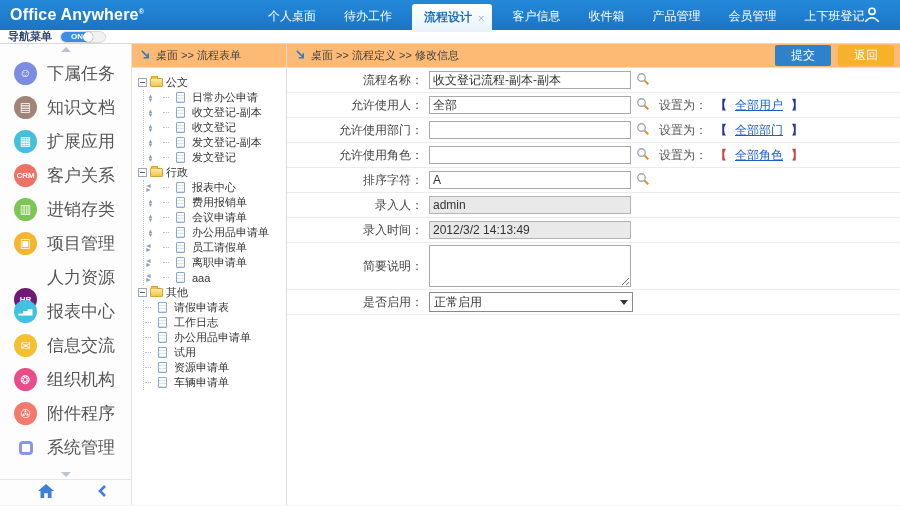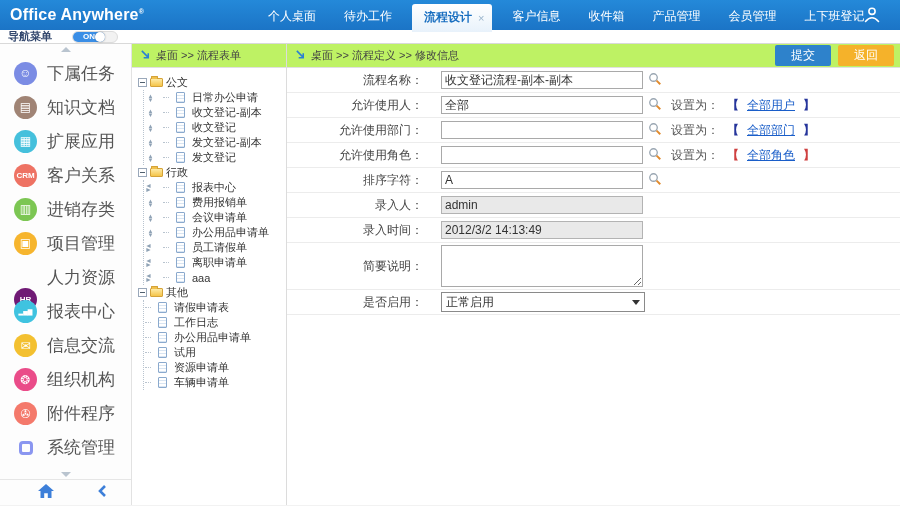--- a/index.html
+++ b/index.html
@@ -10,21 +10,21 @@
   .topbar { height:30px; background:linear-gradient(#2489d9,#1b74c6); display:flex; align-items:center; position:relative; }
   .logo { color:#fff; font-weight:bold; font-size:16px; padding-left:10px; letter-spacing:0.2px; white-space:nowrap; }
   .logo sup { font-size:7px; }
   .topnav { display:flex; align-items:flex-start; height:30px; margin-left:110px; }
   .nav-item { color:#fff; font-size:12px; padding:8px 14px 9px; cursor:pointer; white-space:nowrap; }
   .nav-tab-active { background:linear-gradient(#ffffff,#e8f2fb); color:#1a6fc0; border-radius:3px 3px 0 0; margin:4px 6px 0; padding:5px 8px 6px 12px; display:flex; align-items:center; gap:6px; font-weight:bold; }
   .tab-close { color:#9ab4cc; font-size:11px; font-weight:normal; line-height:10px; cursor:pointer; }
   .user-box { position:absolute; right:18px; top:5px; width:20px; height:20px; cursor:pointer; }
 
   
-  .navmenu { height:14px; background:#ffffff; border-bottom:1px solid #d9d9d9; display:flex; align-items:center; gap:20px; padding-left:8px; }
+  .navmenu { height:14px; background:#ffffff; border-bottom:1px solid #d9d9d9; display:flex; align-items:center; gap:8px; padding-left:8px; }
   .navmenu-label { font-size:11px; font-weight:bold; color:#33486e; }
   .toggle { width:46px; height:12px; background:#f2f2f2; border:1px solid #dcdcdc; border-radius:7px; position:relative; cursor:pointer; }
   .toggle-on { position:absolute; left:0; top:0; height:10px; width:32px; background:#3a8ee6; border-radius:6px; color:#fff; font-size:8px; font-weight:bold; text-align:center; line-height:10px; }
   .toggle-knob { position:absolute; left:22px; top:0px; width:10px; height:10px; background:#fff; border-radius:50%; box-shadow:0 0 2px rgba(0,0,0,.35); }
 
   
   .main { display:flex; height:461px; }
 
   
   .sidebar { width:132px; background:#fdfdfd; border-right:1px solid #e2e2e2; display:flex; flex-direction:column; }
@@ -37,21 +37,21 @@
   .side-item .cicon.txt { font-size:8px; font-weight:bold; }
   .side-item .cicon.bars { font-size:6px; letter-spacing:0px; }
   .side-item .cicon.square { background:transparent !important; }
   .square-shape { width:14px; height:14px; border:3px solid currentColor; border-radius:4px; }
   .side-label { color:#555; font-size:17px; }
   .side-footer { border-top:1px solid #e6e6e6; height:26px; display:flex; align-items:center; }
   .home-ic { margin-left:38px; cursor:pointer; }
   .chev-ic { margin-left:44px; cursor:pointer; }
 
   
-  .panel-header { height:24px; background:#bef264; border-bottom:1px solid #e0e0e0; display:flex; align-items:center; padding:0 6px 0 8px; }
+  .panel-header { height:24px; background:#fdba74; border-bottom:1px solid #e0e0e0; display:flex; align-items:center; padding:0 6px 0 8px; }
   .crumb { display:flex; align-items:center; gap:5px; font-size:11px; color:#444; white-space:nowrap; }
   .crumb svg { flex:0 0 auto; }
 
   
   .treepanel { width:155px; background:#fff; border-right:1px solid #dcdcdc; display:flex; flex-direction:column; }
   .treebody { flex:1; padding:7px 2px 0 6px; font-size:11px; color:#333; overflow:hidden; }
   .frow { display:flex; align-items:center; gap:3px; height:15px; cursor:pointer; }
   .exp { width:9px; height:9px; border:1px solid #9aa8ba; background:#fff; position:relative; flex:0 0 auto; }
   .exp::after { content:""; position:absolute; left:1px; right:1px; top:3px; border-top:1px solid #51616f; }
   .folder { width:13px; height:9px; background:linear-gradient(#fdeBA8,#f5c54a); background:linear-gradient(#fdeaa6,#f5c54a); border:1px solid #d5a338; border-radius:1px; position:relative; flex:0 0 auto; }
@@ -69,21 +69,21 @@
   
   .formpanel { flex:1; background:#fff; display:flex; flex-direction:column; }
   .formpanel .panel-header { justify-content:space-between; }
   .hdr-btns { display:flex; gap:7px; }
   .btn { border:none; color:#fff; font-size:12px; padding:2px 16px; border-radius:2px; cursor:pointer; font-family:inherit; }
   .btn-submit { background:#2e82cb; }
   .btn-back { background:#f5b22a; }
   .formbody { flex:1; }
   .form-row { display:flex; align-items:center; border-bottom:1px solid #ececec; min-height:25px; padding:2px 0; }
   .f-label { width:142px; text-align:right; padding-right:6px; color:#444; flex:0 0 auto; }
-  .f-ctrl { display:flex; align-items:center; gap:5px; flex:1;margin-left:12px; }
+  .f-ctrl { display:flex; align-items:center; gap:5px; flex:1; }
   input.f-input { width:202px; height:18px; border:1px solid #a9a9a9; font-size:12px; padding:0 3px; font-family:inherit; color:#333; }
   input.f-input.ro { background:#e9e9e9; border-color:#b3b3b3; }
   textarea.f-area { width:202px; height:42px; border:1px solid #a9a9a9; font-family:inherit; font-size:12px; resize:both; }
   .f-select { width:204px; height:20px; border:1px solid #8a8a8a; display:flex; align-items:center; justify-content:space-between; padding:0 4px; cursor:pointer; background:#fff; }
   .sel-arrow { width:0; height:0; border-left:4px solid transparent; border-right:4px solid transparent; border-top:5px solid #333; }
   .mag { cursor:pointer; flex:0 0 auto; }
   .setline { display:flex; align-items:center; gap:8px; margin-left:4px; white-space:nowrap; }
   .set-prefix { color:#555; }
   .bracket { font-weight:bold; }
   .set-link { text-decoration:underline; cursor:pointer; }

